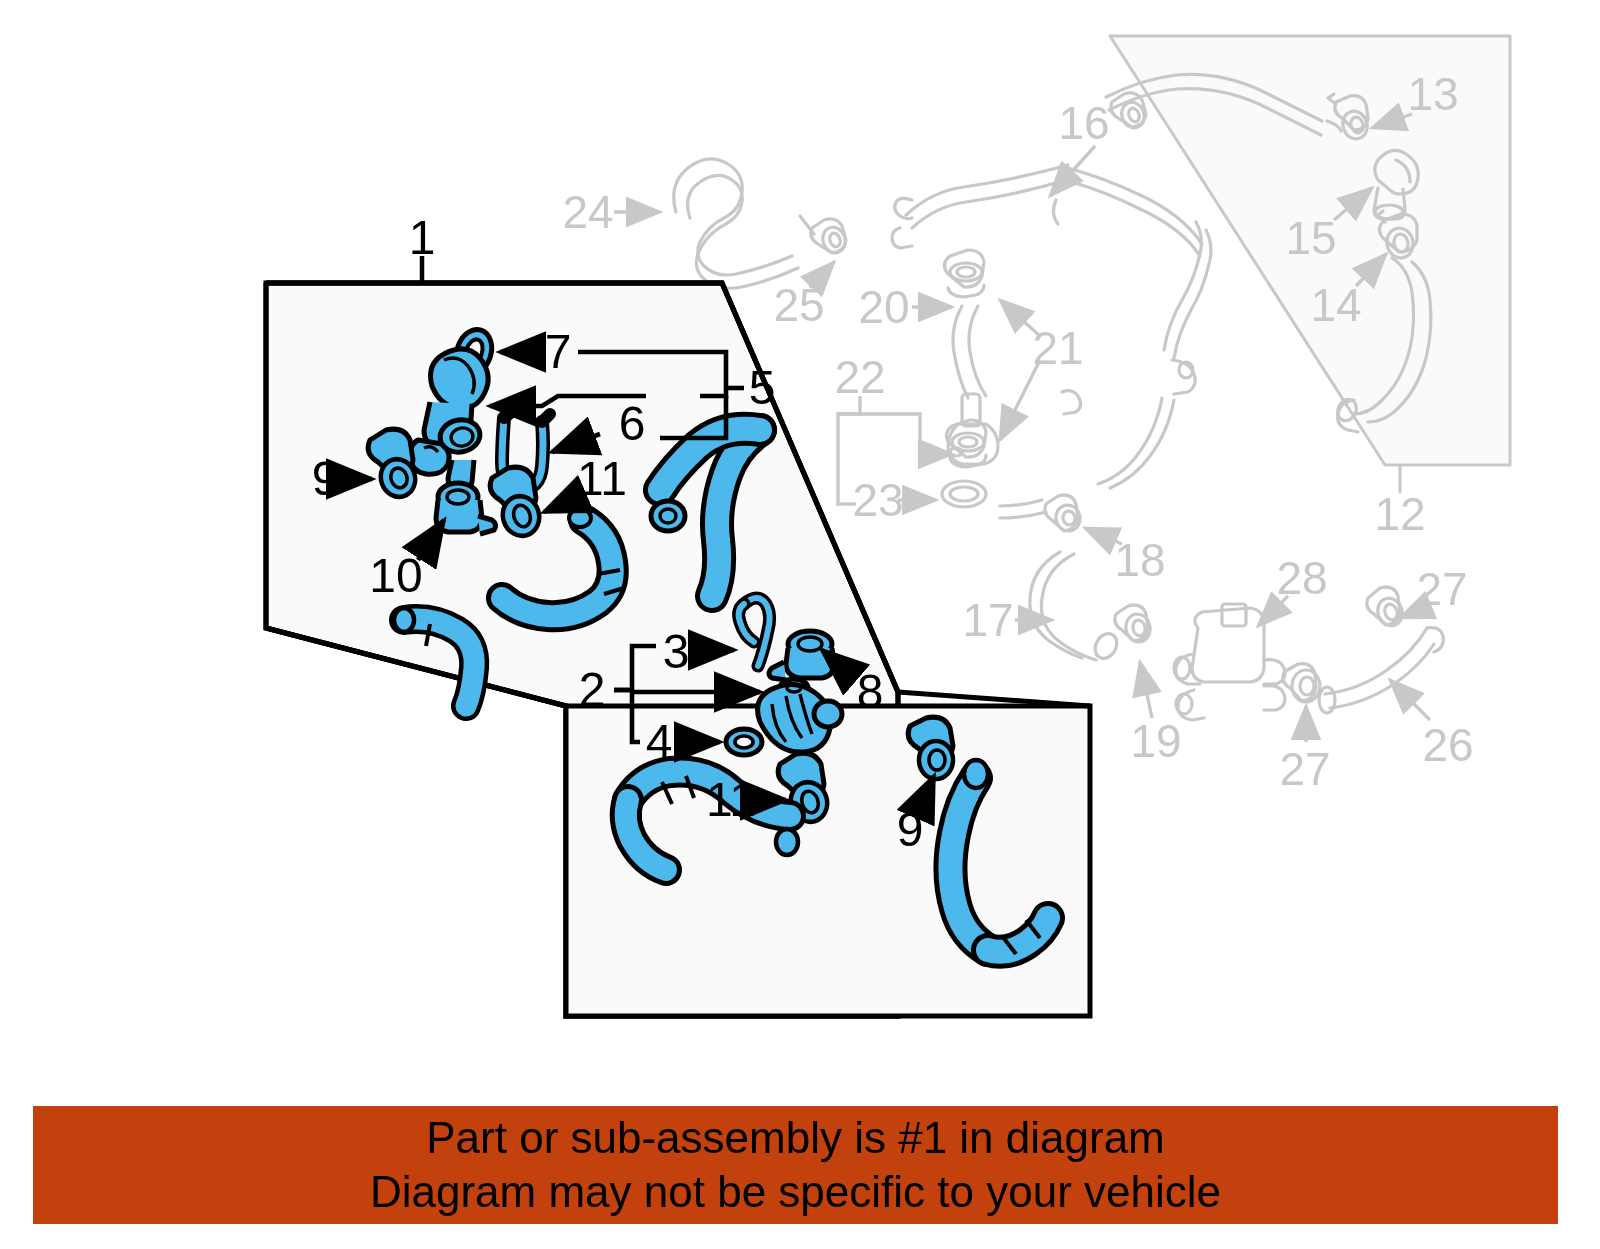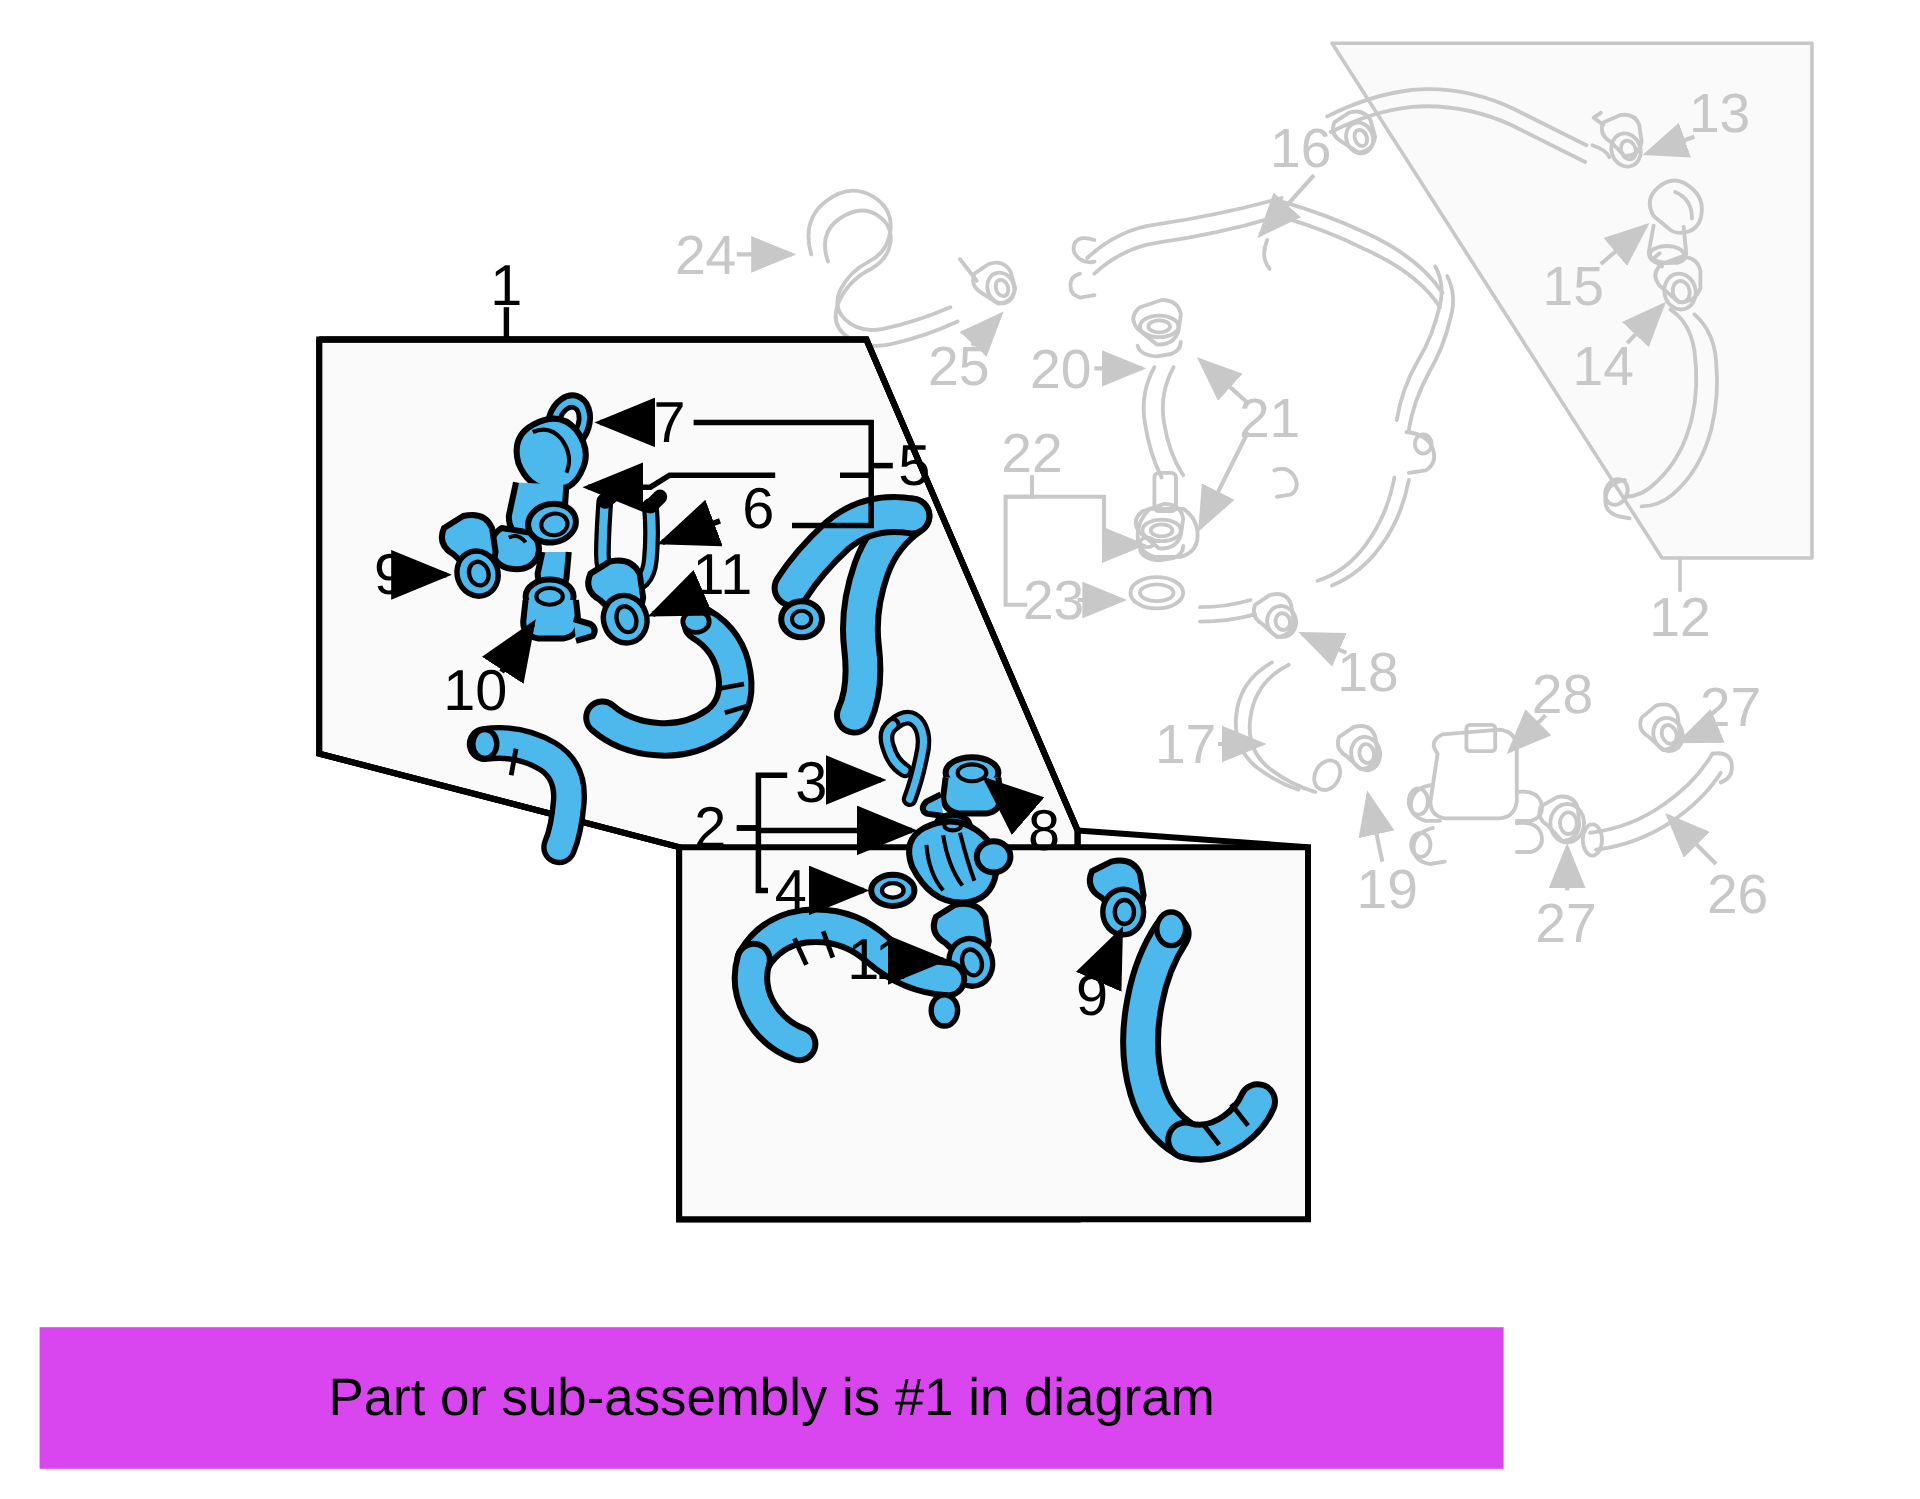--- a/index.html
+++ b/index.html
@@ -24,23 +24,23 @@
     position: absolute;
     left: 0; top: 0;
     width: 1600px;
     height: 1249px;
     display: block;
   }
   .banner {
     position: absolute;
     left: 33px;
     top: 1106px;
-    width: 1220px;
+    width: 1525px;
     height: 118px;
-    background: #d946ef;
+    background: #c2410c;
     display: flex;
     flex-direction: column;
     align-items: center;
     justify-content: center;
     box-sizing: border-box;
   }
   .banner-line {
     font-family: "Liberation Sans", sans-serif;
     font-size: 44px;
     color: #000000;
@@ -464,15 +464,16 @@
       <text x="910" y="846">9</text>
       <text x="396" y="592">10</text>
       <text x="602" y="495">11</text>
       <text x="731" y="816">11</text>
     </g>
 
   </svg>
 
   <div class="banner">
     <div class="banner-line">Part or sub-assembly is #1 in diagram</div>
+    <div class="banner-line">Diagram may not be specific to your vehicle</div>
   </div>
 
 </div>
 
 </body></html>

